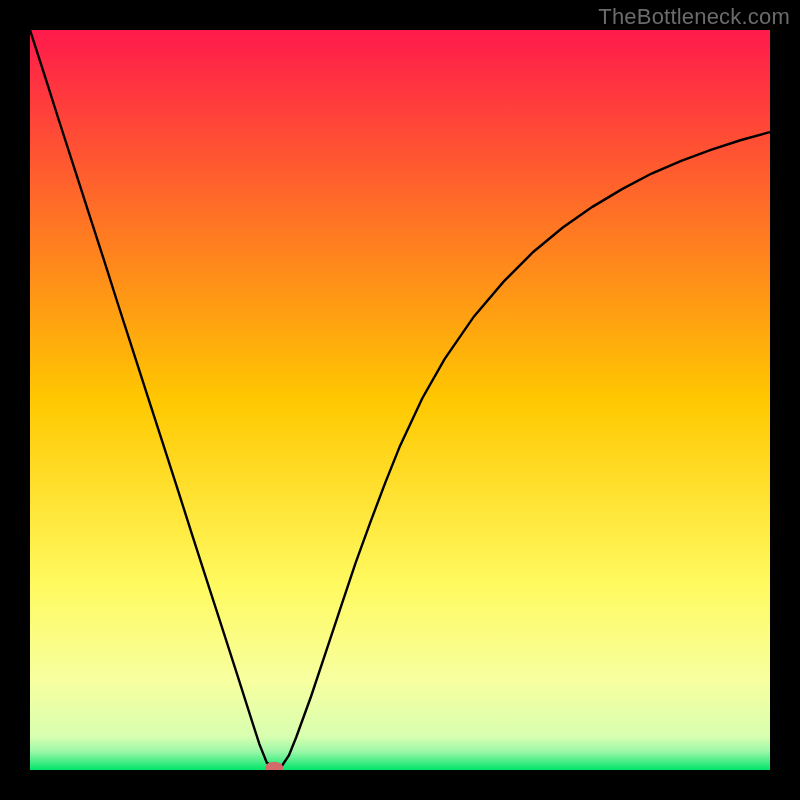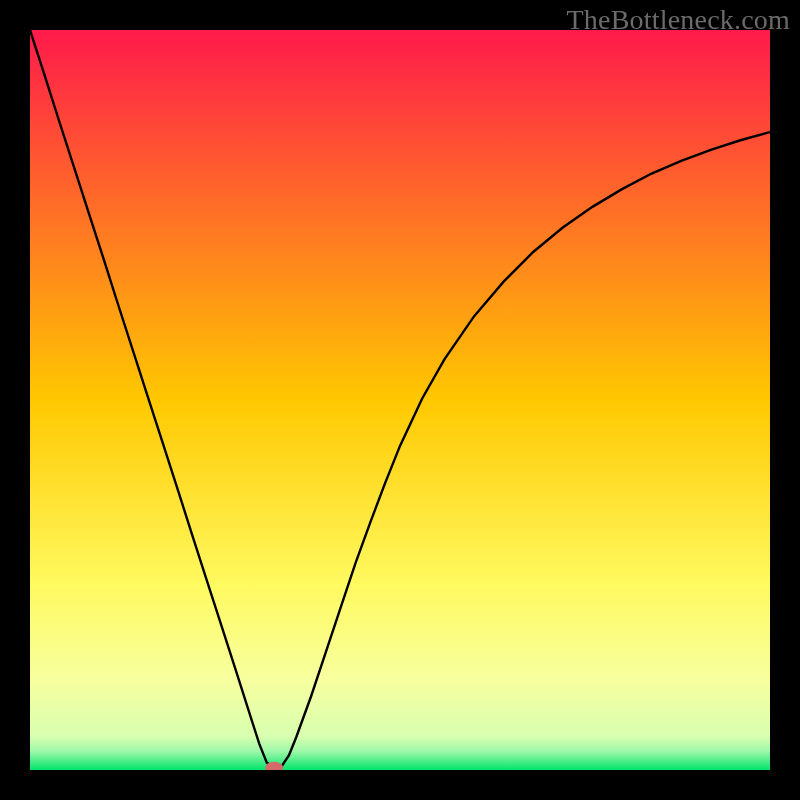--- a/index.html
+++ b/index.html
@@ -23,22 +23,22 @@
     left: 30px;
     top: 30px;
     width: 740px;
     height: 740px;
     overflow: hidden;
   }
   .watermark {
     position: absolute;
     top: 4px;
     right: 10px;
-    font-family: Liberation Serif, serif;
-    font-size: 28px;
+    font-family: Liberation Sans, sans-serif;
+    font-size: 22px;
     color: #6b6b6b;
     letter-spacing: 0.2px;
   }
   svg {
     display: block;
   }
 </style>
 </head>
 <body>
 

